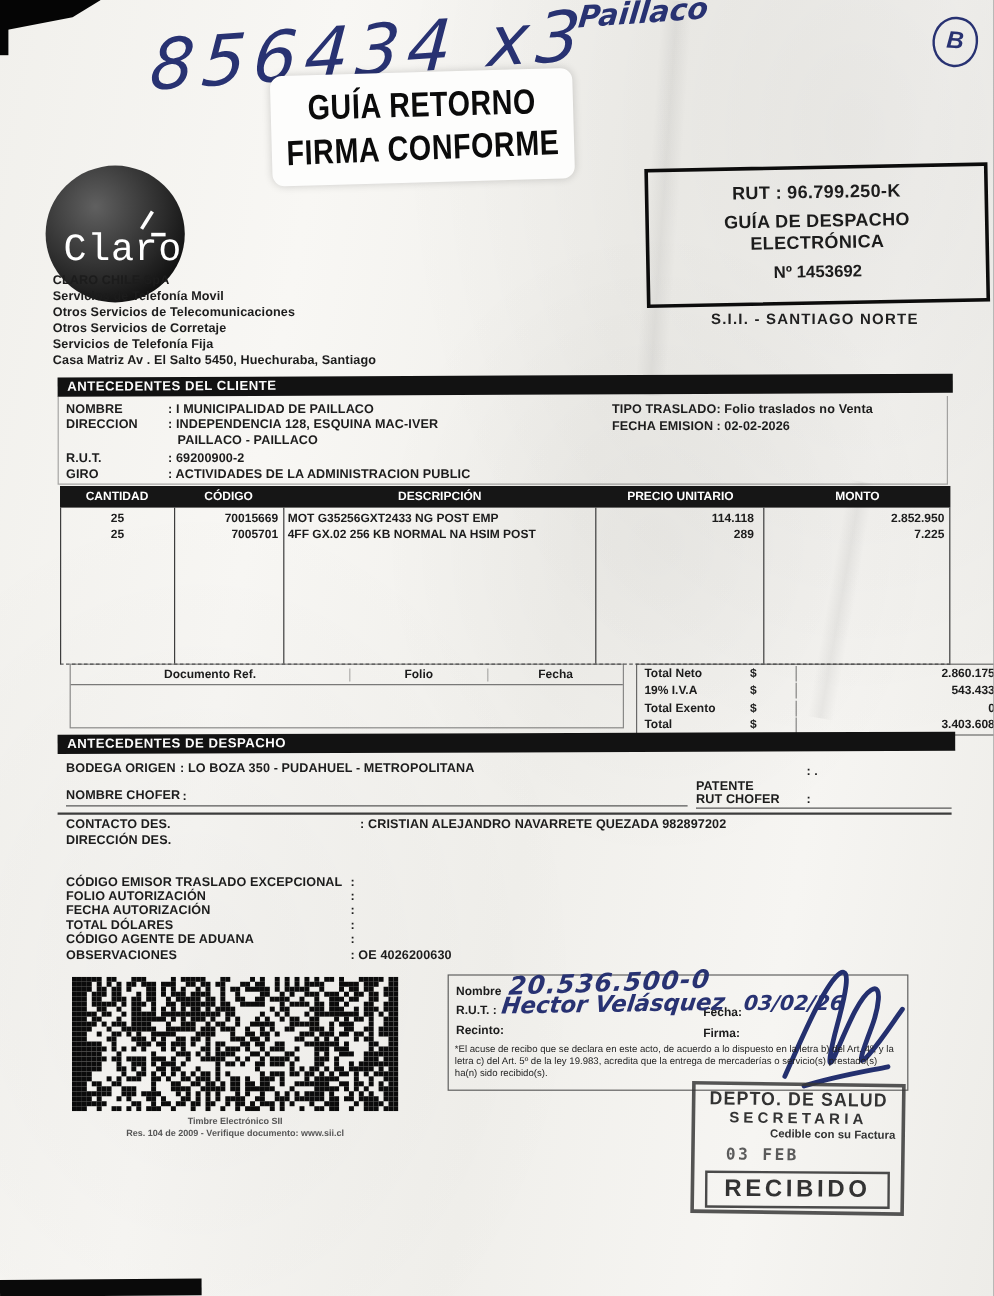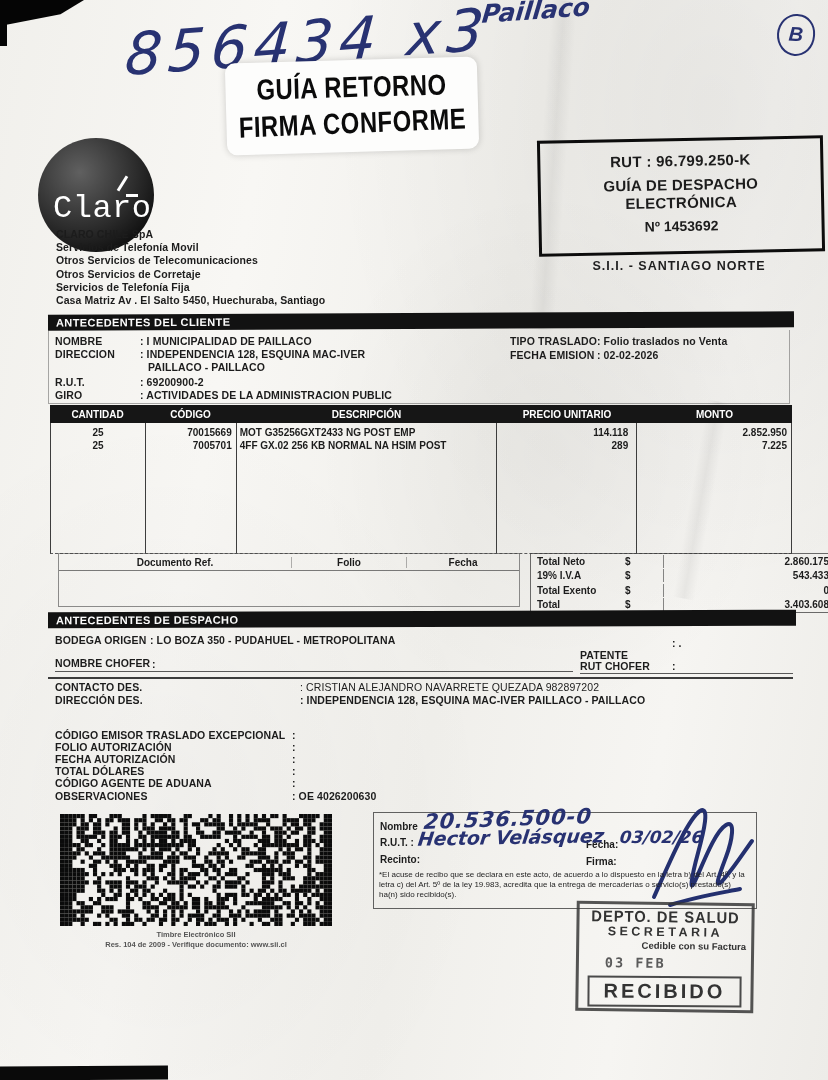--- a/index.html
+++ b/index.html
@@ -33,21 +33,21 @@
     transform:rotate(-1.6deg);box-shadow:0 0 7px rgba(0,0,0,.18);}
   .stamp-line{width:100%;text-align:center;font-weight:800;color:#0b0b0b;transform:scale(.92,1.12);letter-spacing:.5px;}
   .stamp-line.l1{font-size:26px;margin-top:12px;}
   .stamp-line.l2{font-size:26px;margin-top:5px;transform:scale(.92,1.12) rotate(-.6deg);}
   
   .logo{left:38px;top:138px;width:116px;height:114px;border-radius:50%;
     background:radial-gradient(circle at 36% 30%, #606060, #2c2c2c 52%, #111 78%);}
   .logo-text{position:absolute;left:15px;top:52px;color:#fff;font-size:32px;font-weight:400;letter-spacing:.5px;font-family:Liberation Mono, monospace;}
   .logo-flag{position:absolute;left:76px;top:44px;width:17px;border-top:3.5px solid #fff;transform:rotate(-58deg);}
   .logo-flag2{position:absolute;left:88px;top:56px;width:12px;border-top:3.5px solid #fff;}
-  .issuer{left:44px;top:228px;font-size:10.5px;font-weight:700;line-height:13.2px;letter-spacing:.1px;margin-left:12px;}
+  .issuer{left:44px;top:228px;font-size:10.5px;font-weight:700;line-height:13.2px;letter-spacing:.1px;}
   
   .rutbox{left:538px;top:138px;width:280px;height:110px;border:3.5px solid #0c0c0c;transform:rotate(-1.1deg);text-align:center;}
   .rutbox .r1{font-size:15px;font-weight:700;margin-top:11px;letter-spacing:.3px;}
   .rutbox .r2{font-size:15px;font-weight:700;margin-top:7px;letter-spacing:.3px;}
   .rutbox .r3{font-size:15px;font-weight:700;margin-top:1px;letter-spacing:.3px;}
   .rutbox .r4{font-size:14px;font-weight:700;margin-top:7px;}
   .sii{left:548px;top:259px;width:262px;text-align:center;font-size:12.5px;font-weight:600;letter-spacing:1px;color:#1f1f1f;}
   
   .bar{background:#121212;color:#fbfbfb;font-weight:700;font-size:11px;letter-spacing:.4px;padding:2px 0 2px 8px;}
   .bar1{left:48px;top:313px;width:738px;transform:rotate(-.25deg);}
@@ -221,23 +221,22 @@
   <div class="abs lbl nowrap" style="left:580px;top:637px;margin-top:12px;">PATENTE</div>
   <div class="abs val nowrap" style="left:672px;top:637px;">: .</div>
   <div class="abs lbl nowrap" style="left:55px;top:657px;">NOMBRE CHOFER</div>
   <div class="abs val nowrap" style="left:152px;top:658px;">:</div>
   <div class="abs lbl nowrap" style="left:580px;top:660px;">RUT CHOFER</div>
   <div class="abs val nowrap" style="left:672px;top:660px;">:</div>
   <div class="hline" style="left:55px;top:671px;width:518px;"></div>
   <div class="hline" style="left:580px;top:673px;width:213px;"></div>
   <div class="hline-thick" style="left:48px;top:677px;width:745px;"></div>
   <div class="abs lbl nowrap" style="left:55px;top:681px;">CONTACTO DES.</div>
-  <div class="abs val nowrap" style="left:300px;top:681px;font-weight:400;">: CRISTIAN ALEJANDRO NAVARRETE QUEZADA 982897202</div>
+  <div class="abs val nowrap" style="left:300px;top:681px;font-weight:700;">: CRISTIAN ALEJANDRO NAVARRETE QUEZADA 982897202</div>
   <div class="abs lbl nowrap" style="left:55px;top:694px;">DIRECCIÓN DES.</div>
-  <div class="abs val nowrap" style="left:300px;top:694px;font-weight:700;">: INDEPENDENCIA 128, ESQUINA MAC-IVER PAILLACO - PAILLACO</div>
 
   <div class="abs lbl nowrap" style="left:55px;top:729px;">CÓDIGO EMISOR TRASLADO EXCEPCIONAL</div>
   <div class="abs val nowrap" style="left:292px;top:729px;">:</div>
   <div class="abs lbl nowrap" style="left:55px;top:741px;">FOLIO AUTORIZACIÓN</div>
   <div class="abs val nowrap" style="left:292px;top:741px;">:</div>
   <div class="abs lbl nowrap" style="left:55px;top:753px;">FECHA AUTORIZACIÓN</div>
   <div class="abs val nowrap" style="left:292px;top:753px;">:</div>
   <div class="abs lbl nowrap" style="left:55px;top:765px;">TOTAL DÓLARES</div>
   <div class="abs val nowrap" style="left:292px;top:765px;">:</div>
   <div class="abs lbl nowrap" style="left:55px;top:777px;">CÓDIGO AGENTE DE ADUANA</div>

